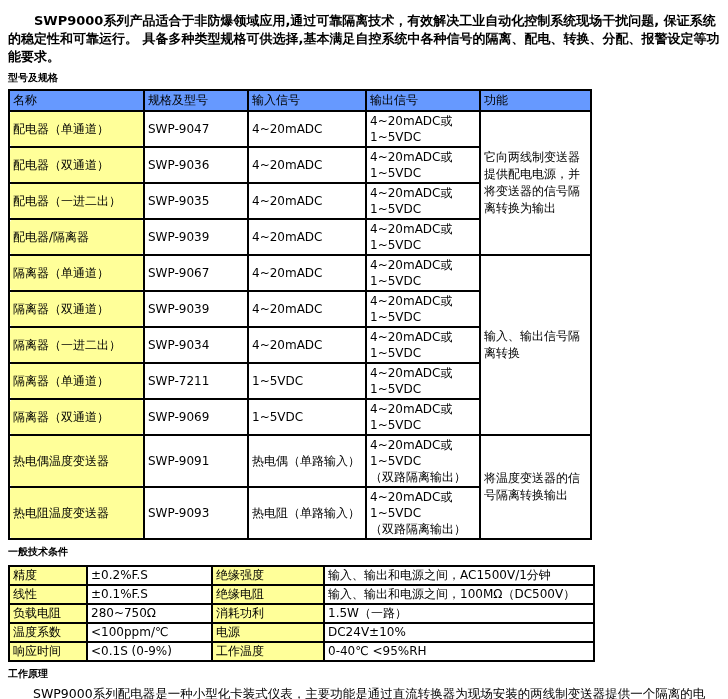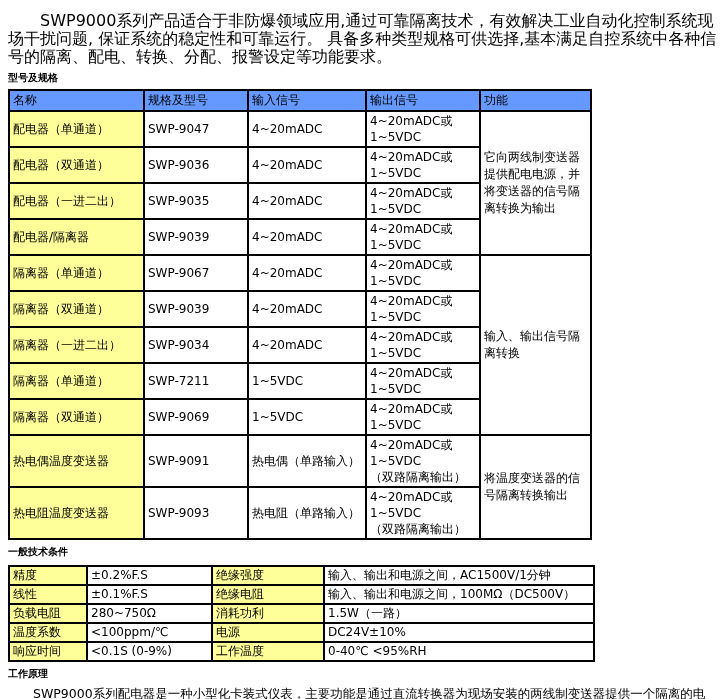--- a/index.html
+++ b/index.html
@@ -9,24 +9,25 @@
     width: 728px;
     font-family: "DejaVu Sans", "Liberation Sans", sans-serif;
     color: #000000;
   }
   #page {
     width: 728px;
     min-height: 699px;
     padding: 12px 8px 4px 8px;
   }
   .intro {
-    font-size: 16px;
+    font-size: 13px;
     line-height: 18px;
     margin: 0 0 2px 0;
     text-indent: 2em;
+    font-weight: bold;
   }
   h2.section-title {
     font-size: 10px;
     font-weight: bold;
     margin: 4px 0 3px 0;
     line-height: 16px;
   }
   table.spec {
     border-collapse: collapse;
     table-layout: fixed;
@@ -38,21 +39,21 @@
     font-weight: normal;
     padding: 1px 3px;
     text-align: left;
     vertical-align: middle;
     overflow: hidden;
     line-height: 15px;
   }
   
   #models-table { width: 582px; padding-left: 23px; }
   #models-table th { background: #6699FF; height: 21px; }
-  #models-table td.yellow { background: #FFFF99; }
+  #models-table td.yellow { background: #FFFF99; border-radius: 6px; }
   #models-table tr { height: 20px; }
   #models-table tr.tall { height: 37px; }
   #models-table td.func { line-height: 17px; }
   #models-table td.prewrap { white-space: pre-line; line-height: 16px; }
   
   #tech-table { width: 585px; margin-top: 5px; }
   #tech-table tr { height: 19px; }
   #tech-table td.yellow { background: #FFFF99; }
   
   .para {

